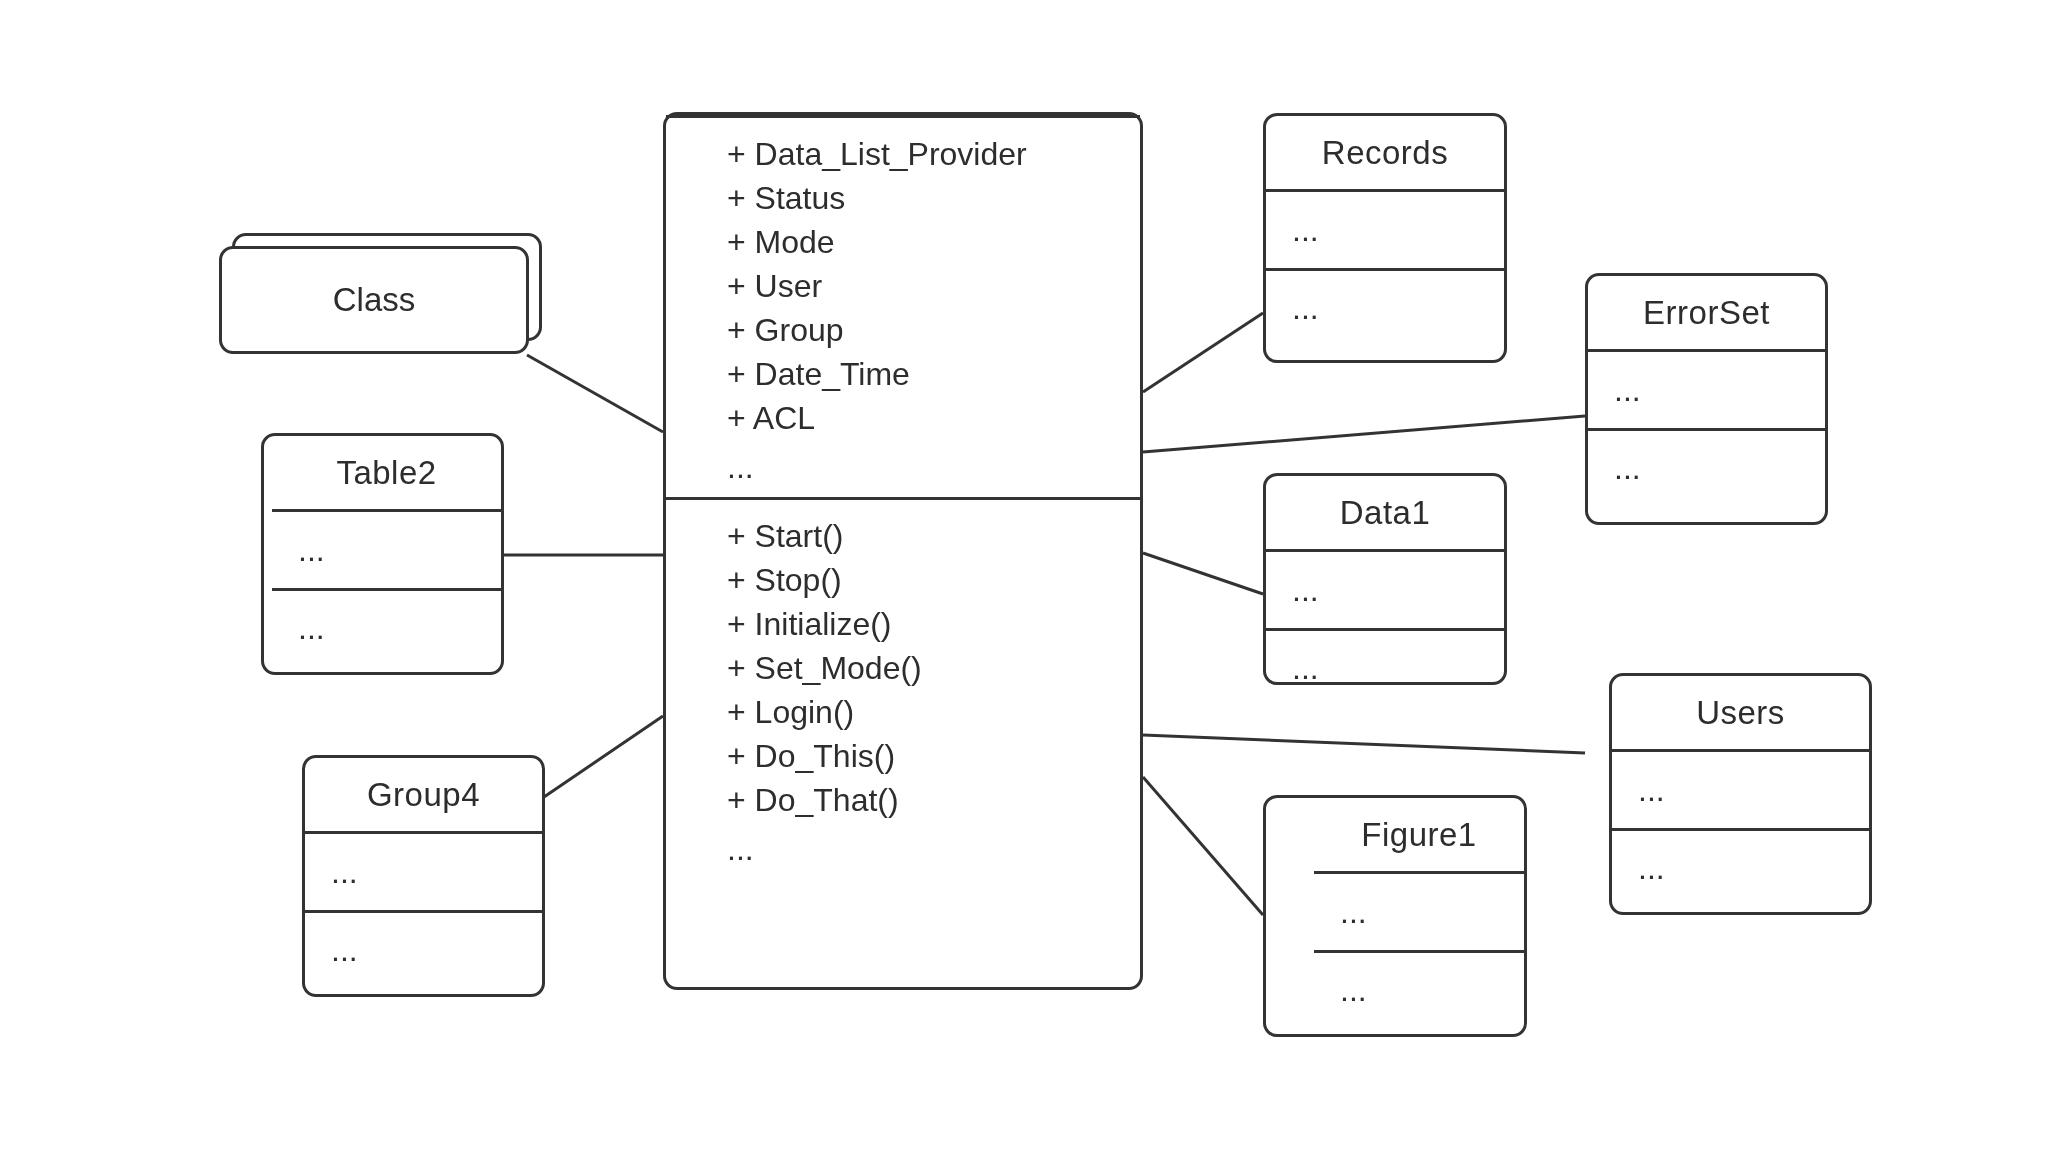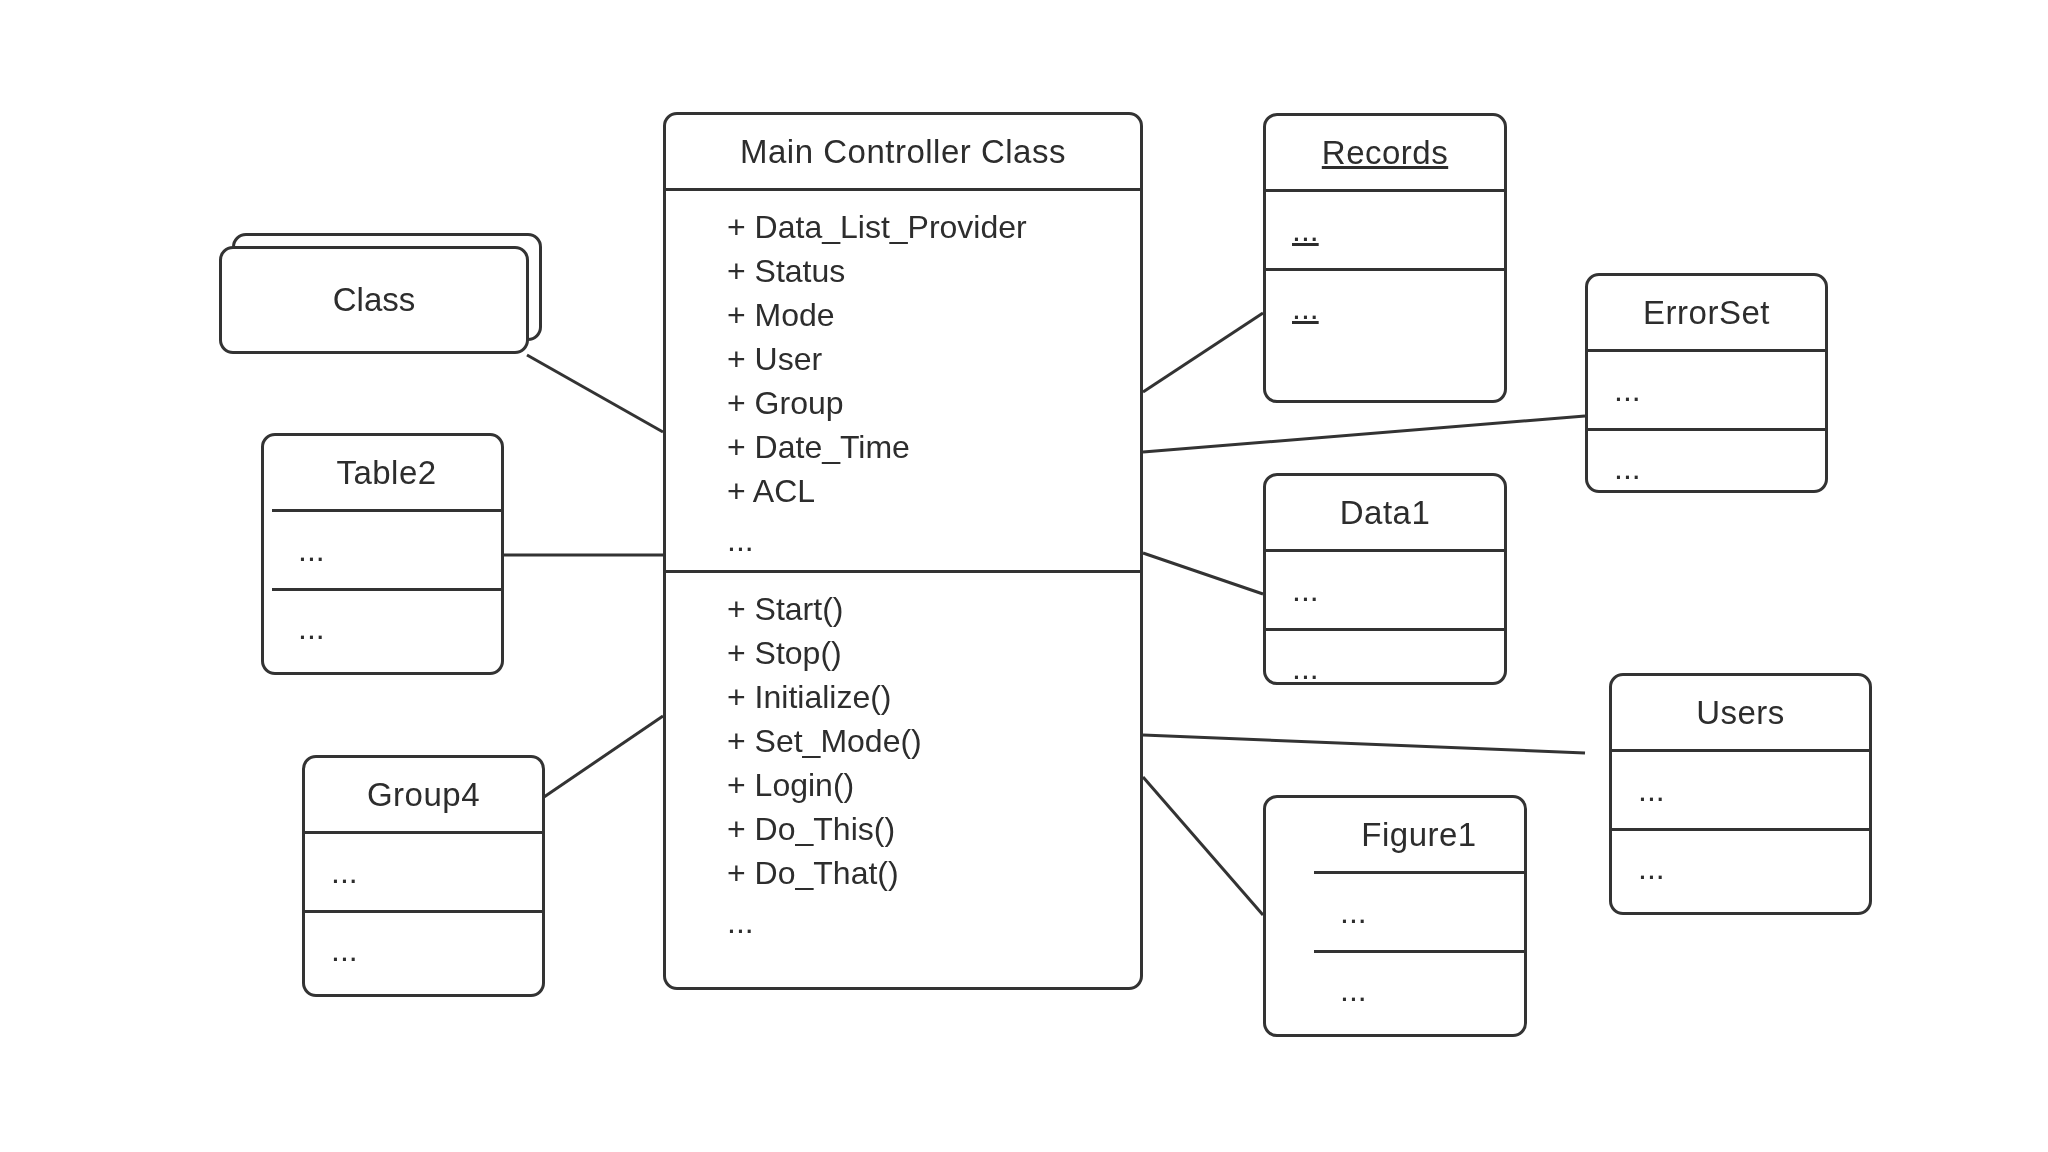--- a/index.html
+++ b/index.html
@@ -81,22 +81,22 @@
     left: 219px; top: 246px;
     width: 310px; height: 108px;
     display: flex;
     align-items: center;
     justify-content: center;
     font-size: 33px;
   }
   
   #table2-class  { left: 261px;  top: 433px; width: 243px; height: 242px; padding-left: 8px; }
   #group4-class  { left: 302px;  top: 755px; width: 243px; height: 242px; }
-  #records-class { left: 1263px; top: 113px; width: 244px; height: 290px; text-decoration: underline; }
-  #errorset-class{ left: 1585px; top: 273px; width: 243px; height: 220px; }
+  #records-class { left: 1263px; top: 113px; width: 244px; height: 250px; }
+  #errorset-class{ left: 1585px; top: 273px; width: 243px; height: 252px; }
   #data1-class   { left: 1263px; top: 473px; width: 244px; height: 212px; }
   #users-class   { left: 1585px; top: 673px; width: 263px; height: 242px; margin-left: 24px; }
   #figure1-class { left: 1263px; top: 795px; width: 264px; height: 242px; padding-left: 48px; }
 </style>
 </head>
 <body>
 
 <div id="canvas">
 
   <svg id="connector-layer" viewBox="0 0 2048 1152" xmlns="http://www.w3.org/2000/svg">
@@ -104,21 +104,20 @@
     <line x1="503" y1="555" x2="663" y2="555" stroke="#333333" stroke-width="3"></line>
     <line x1="544" y1="797" x2="663" y2="716" stroke="#333333" stroke-width="3"></line>
     <line x1="1143" y1="392" x2="1263" y2="313" stroke="#333333" stroke-width="3"></line>
     <line x1="1143" y1="452" x2="1585" y2="416" stroke="#333333" stroke-width="3"></line>
     <line x1="1143" y1="553" x2="1263" y2="594" stroke="#333333" stroke-width="3"></line>
     <line x1="1143" y1="735" x2="1585" y2="753" stroke="#333333" stroke-width="3"></line>
     <line x1="1143" y1="777" x2="1263" y2="915" stroke="#333333" stroke-width="3"></line>
   </svg>
 
   <div class="uml-box" id="main-class">
-    <div class="uml-title">Main Controller Class</div>
     <div class="uml-members" id="main-attrs">
       <div class="member-line">+ Data_List_Provider</div>
       <div class="member-line">+ Status</div>
       <div class="member-line">+ Mode</div>
       <div class="member-line">+ User</div>
       <div class="member-line">+ Group</div>
       <div class="member-line">+ Date_Time</div>
       <div class="member-line">+ ACL</div>
       <div class="member-line ellipsis">...</div>
     </div>

